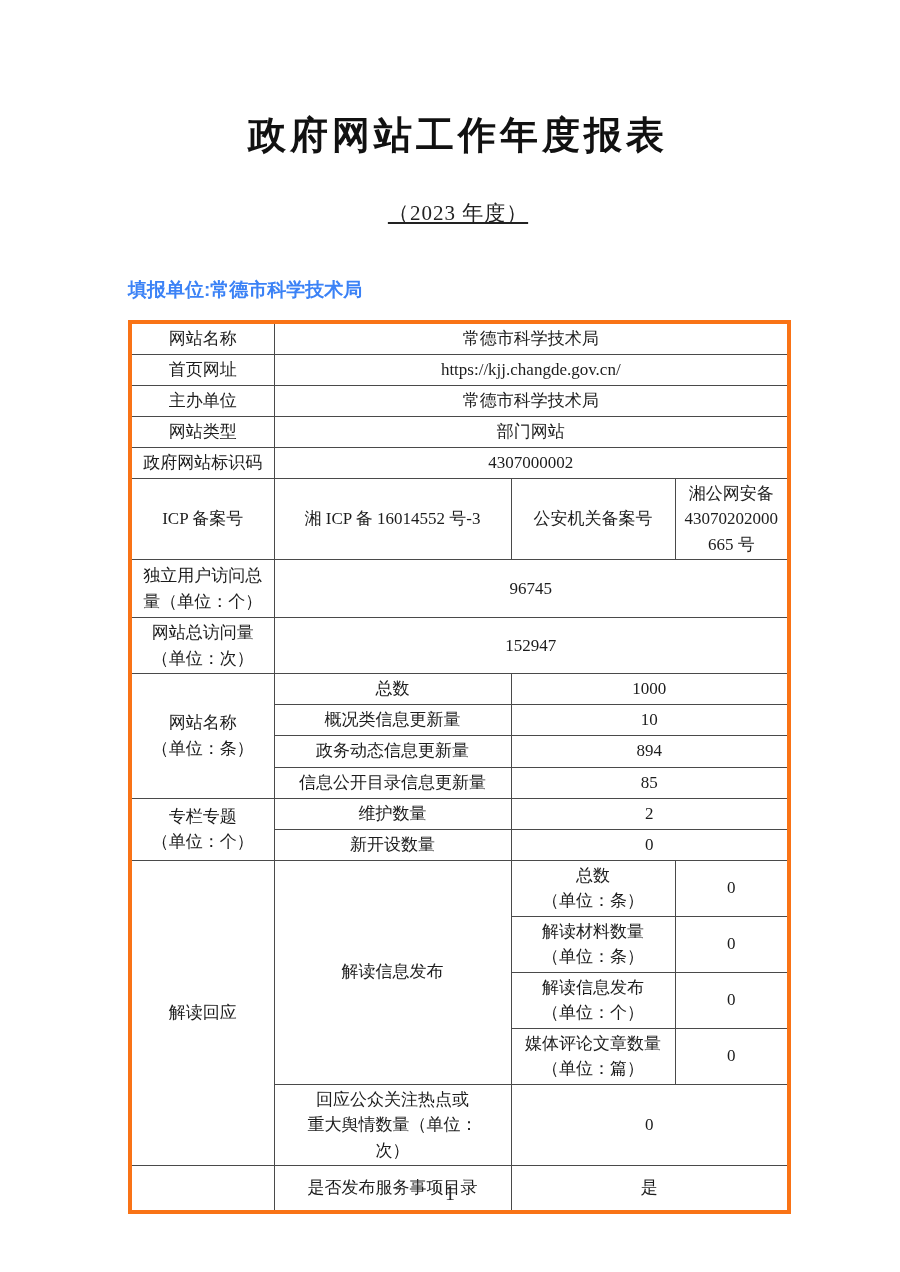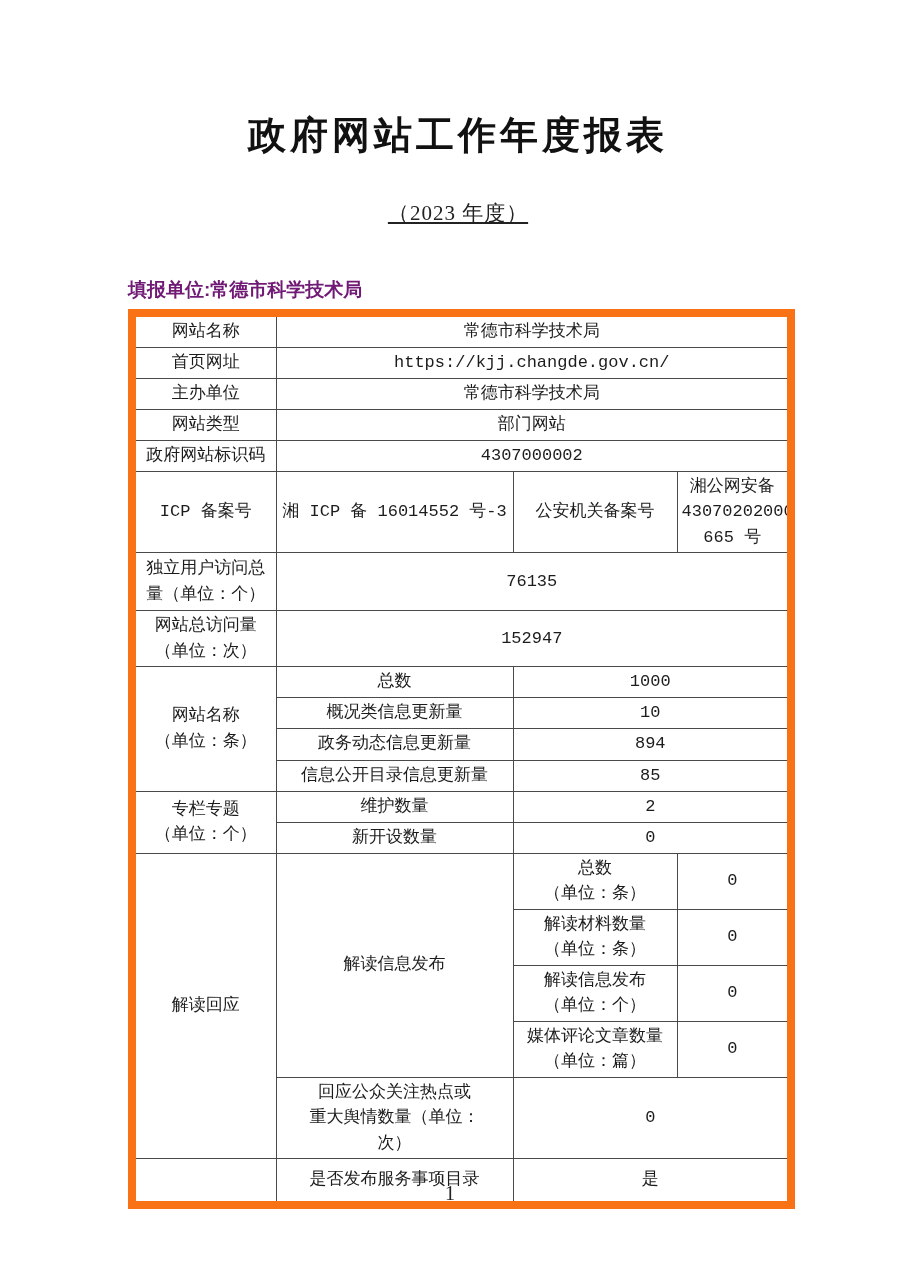--- a/index.html
+++ b/index.html
@@ -36,30 +36,29 @@
     font-size: 21px;
     letter-spacing: 1px;
     color: #222222;
     text-decoration: underline;
   }
   .reporting-unit {
     margin-top: 50px;
     font-family: "Liberation Sans", "DejaVu Sans", sans-serif;
     font-weight: 700;
     font-size: 19px;
-    color: #701a75;
+    color: #3b82f6;
     text-align: left;
   }
   table.report {
-    margin-top: 6px;
+    margin-top: 17px;
     border-collapse: collapse;
     table-layout: fixed;
     width: 659px;
-    border: 8px solid #f97316;
-    font-family: Liberation Mono, monospace;
+    border: 4px solid #f97316;
   }
   table.report td {
     border: 1px solid #4a4a4a;
     text-align: center;
     vertical-align: middle;
     font-size: 17px;
     line-height: 1.5;
     white-space: pre-line;
     padding: 2px 4px;
     overflow: hidden;
@@ -129,21 +128,21 @@
           <td>ICP 备案号</td>
           <td>湘 ICP 备 16014552 号-3</td>
           <td>公安机关备案号</td>
           <td>湘公网安备
 43070202000
 665 号</td>
         </tr>
         <tr class="r58">
           <td>独立用户访问总
 量（单位：个）</td>
-          <td colspan="3">76135</td>
+          <td colspan="3">96745</td>
         </tr>
         <tr class="r57">
           <td>网站总访问量
 （单位：次）</td>
           <td colspan="3">152947</td>
         </tr>
         <tr class="r29">
           <td rowspan="4">网站名称
 （单位：条）</td>
           <td>总数</td>

